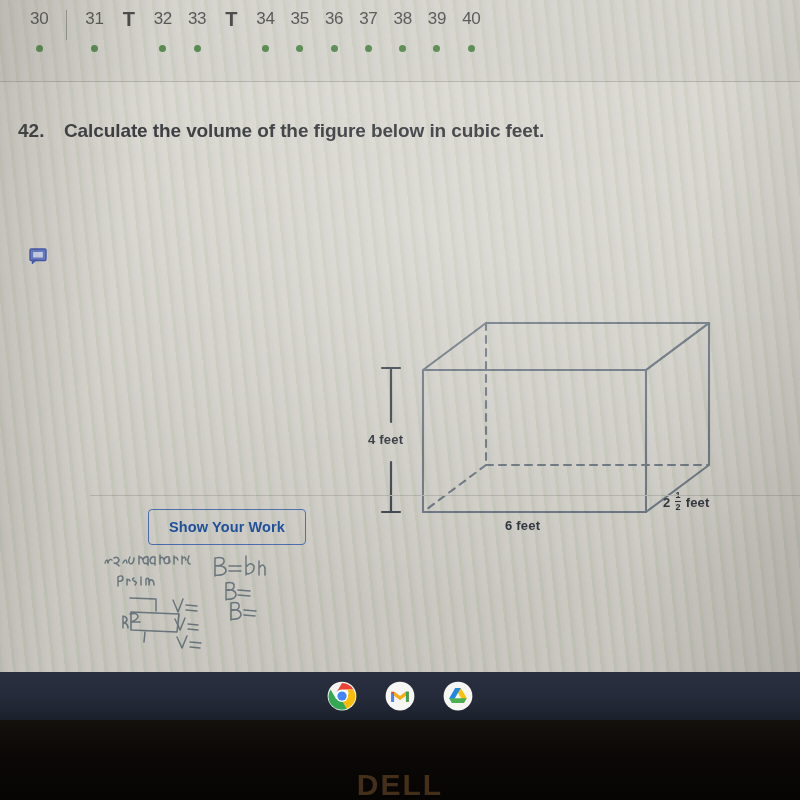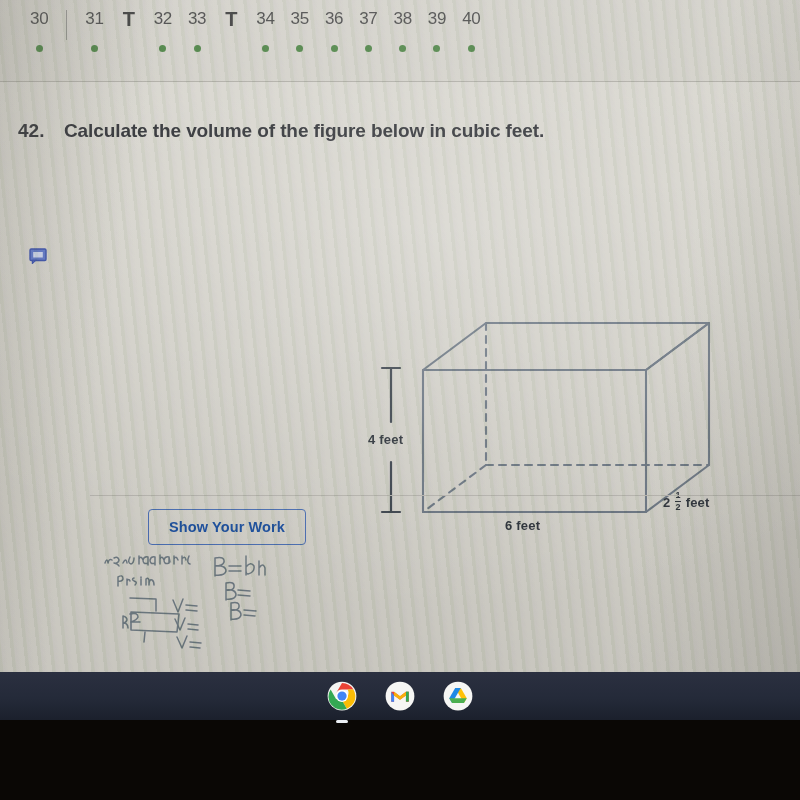--- a/index.html
+++ b/index.html
@@ -473,14 +473,17 @@
           <circle cx="24" cy="24" r="23" fill="#f6f6f4"></circle>
           <path d="M19.5 11 L28.5 11 L38 27.5 L33.5 35 Z" fill="#ffc107"></path>
           <path d="M19.5 11 L10 27.5 L14.5 35 L28.5 11 Z" fill="#1e88e5"></path>
           <path d="M10 27.5 L14.5 35 L33.5 35 L38 27.5 Z" fill="#4caf50"></path>
         </svg>
       </div>
 
     </div>
   </div>
 
+  <div id="bezel">
+    <div id="dell-logo">DELL</div>
+  </div>
 
 </div>
 
 </body></html>

